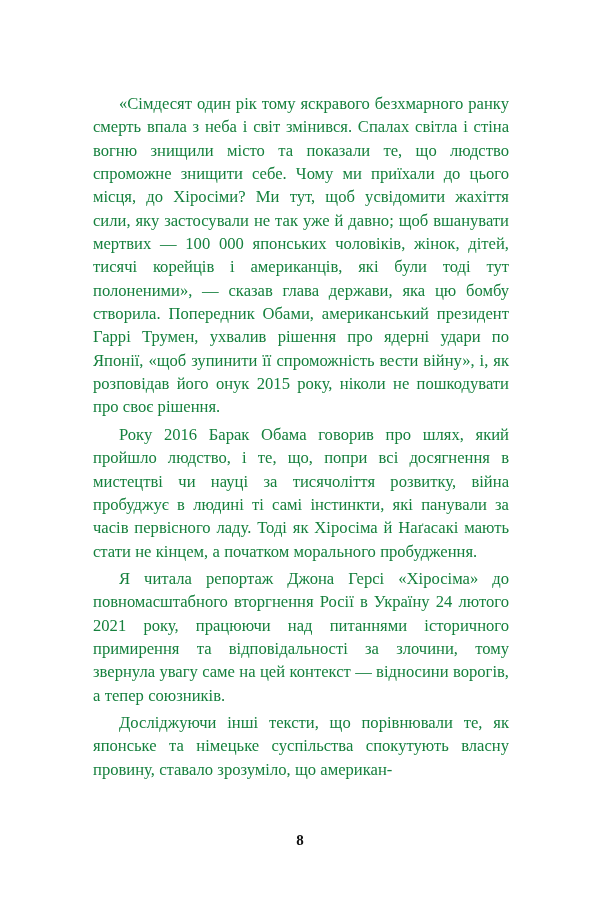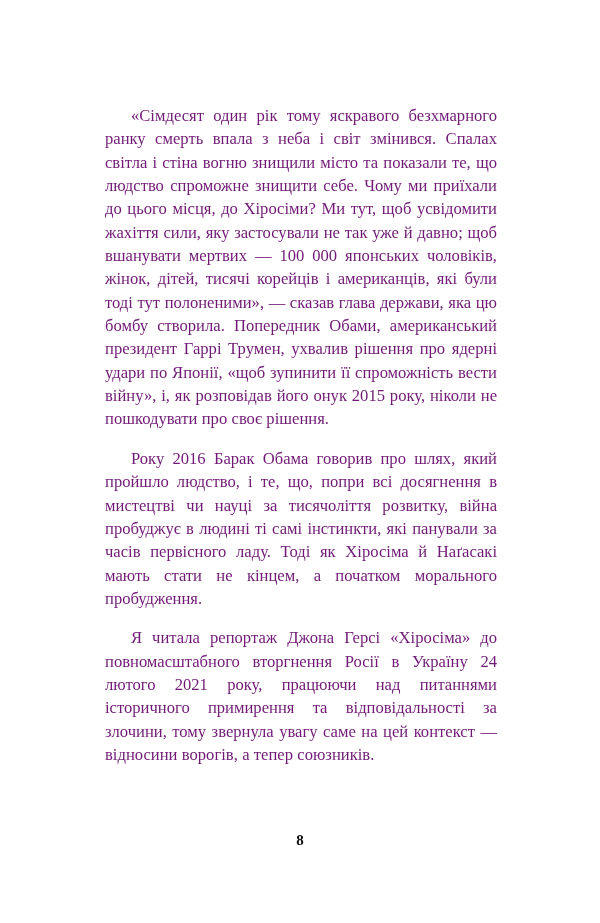--- a/index.html
+++ b/index.html
@@ -27,27 +27,27 @@
   }
 
   .text-column {
     position: absolute;
     left: 89px;
     top: 88px;
     width: 424px;
   }
 
   .paragraph {
-    margin: 16px;
+    margin: 4px;
     text-align: justify;
     text-justify: inter-word;
     font-size: 16.6px;
     line-height: 23.35px;
     text-indent: 26px;
-    color: #701a75;
+    color: #15803d;
     hyphens: manual;
     word-spacing: 0.01em;
   }
 
   .page-number {
     position: absolute;
     left: 0;
     top: 831px;
     width: 600px;
     text-align: center;
@@ -59,17 +59,18 @@
 </style>
 </head>
 <body>
 
 <div class="page">
 
   <div class="text-column">
     <p class="paragraph">«Сімдесят один рік тому яскравого безхмарного ранку смерть впала з неба і світ змінився. Спалах світла і стіна вогню знищили місто та показали те, що людство спроможне знищити себе. Чому ми приїхали до цього місця, до Хіросіми? Ми тут, щоб усвідомити жахіття сили, яку застосували не так уже й давно; щоб вшанувати мертвих — 100 000 японських чоловіків, жінок, дітей, тисячі корейців і американців, які були тоді тут полоненими», — сказав глава держави, яка цю бомбу створила. Попередник Обами, американський президент Гаррі Трумен, ухвалив рішення про ядерні удари по Японії, «щоб зупинити її спроможність вести війну», і, як розповідав його онук 2015 року, ніколи не пошкодувати про своє рішення.</p>
     <p class="paragraph">Року 2016 Барак Обама говорив про шлях, який пройшло людство, і те, що, попри всі досягнення в мистецтві чи науці за тисячоліття розвитку, війна пробуджує в людині ті самі інстинкти, які панували за часів первісного ладу. Тоді як Хіросіма й Наґасакі мають стати не кінцем, а початком морального пробудження.</p>
     <p class="paragraph">Я читала репортаж Джона Герсі «Хіросіма» до повномасштабного вторгнення Росії в Україну 24 лютого 2021 року, працюючи над питаннями історичного примирення та відповідальності за злочини, тому звернула увагу саме на цей контекст — відносини ворогів, а тепер союзників.</p>
+    <p class="paragraph">Досліджуючи інші тексти, що порівнювали те, як японське та німецьке суспільства спокутують власну провину, ставало зрозуміло, що американ-</p>
   </div>
 
   <div class="page-number">8</div>
 
 </div>
 
 </body></html>

